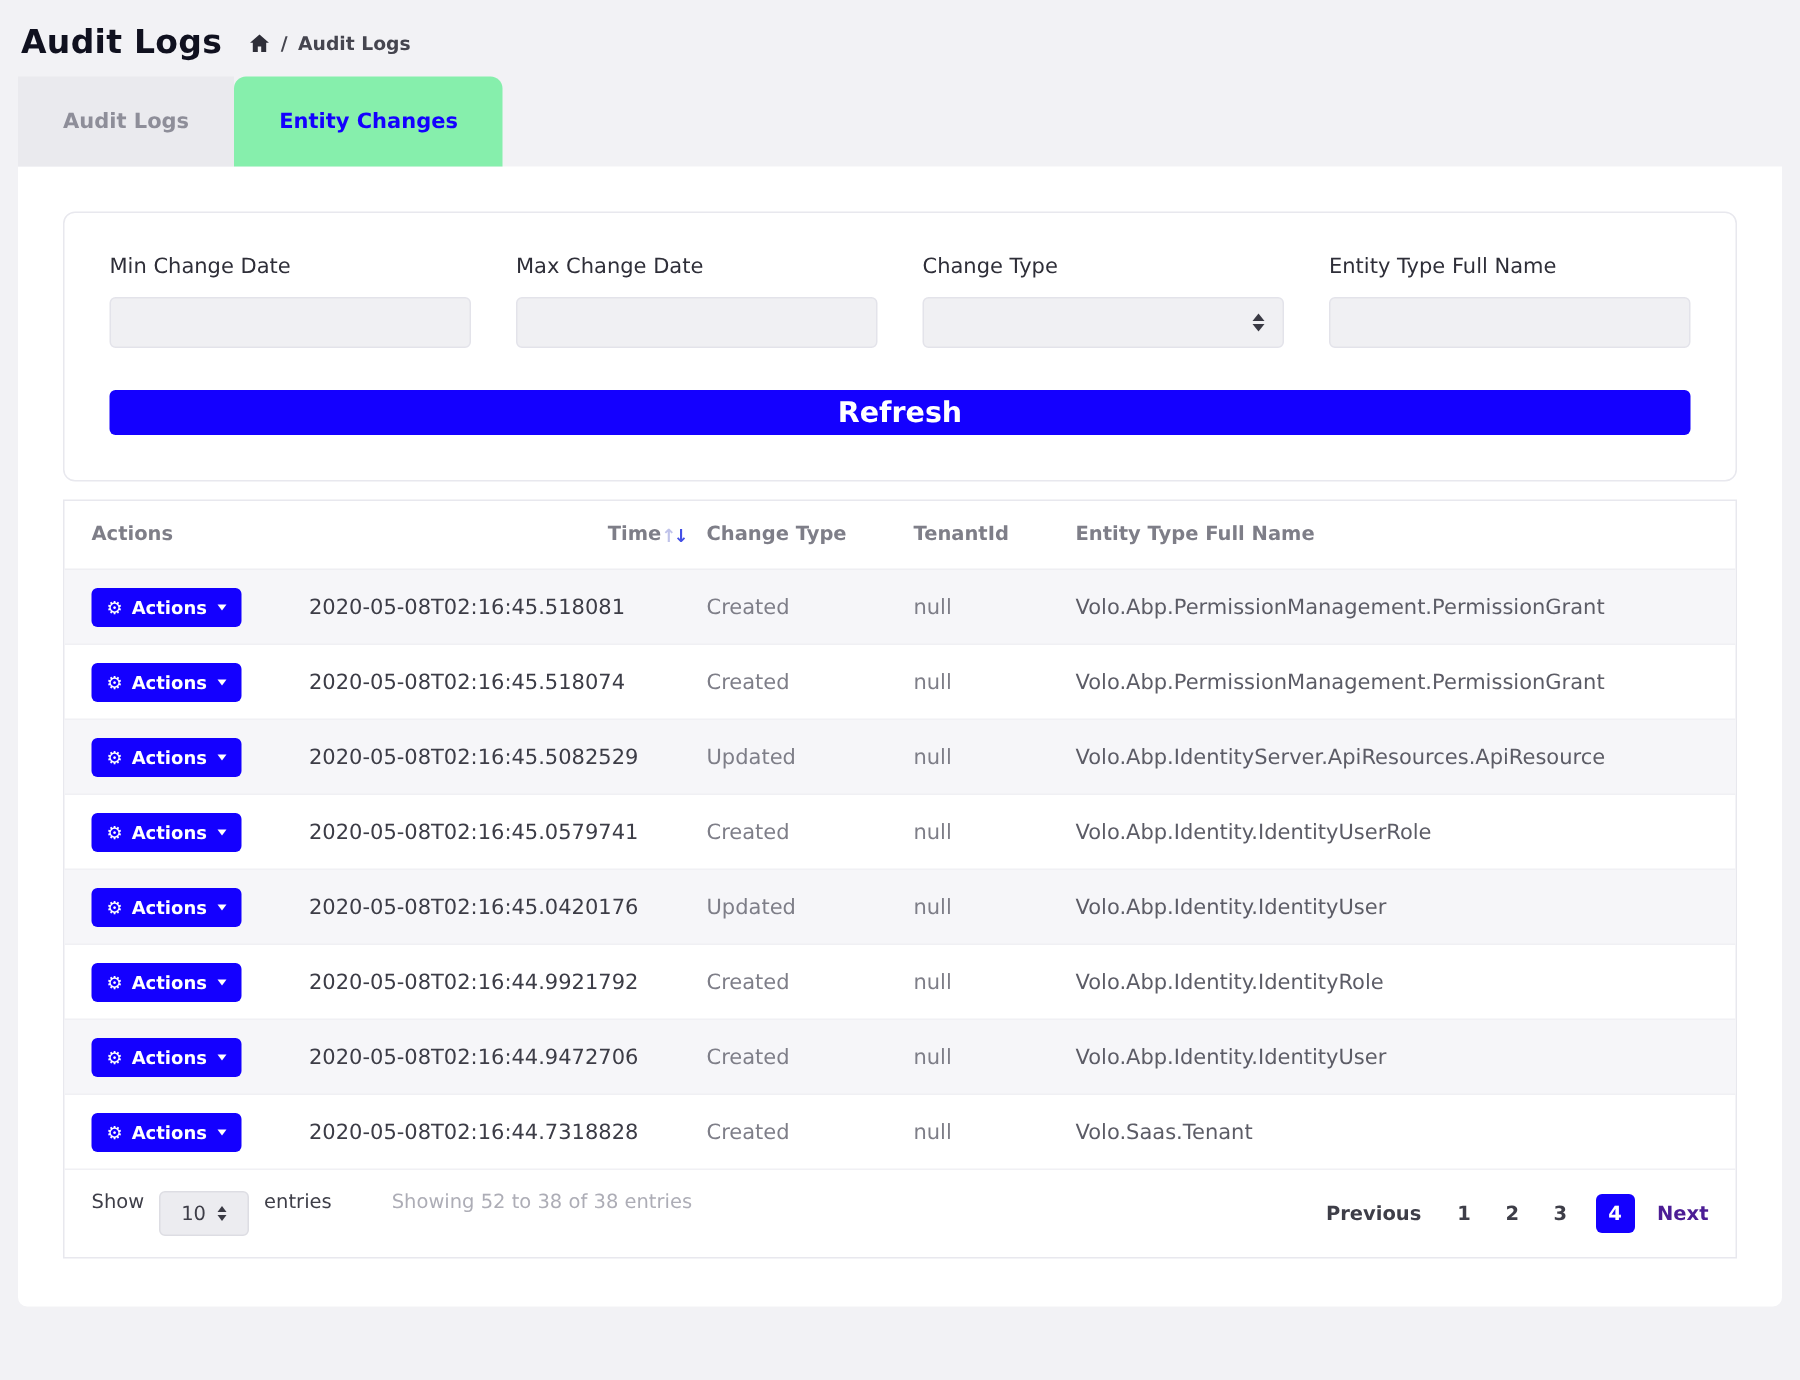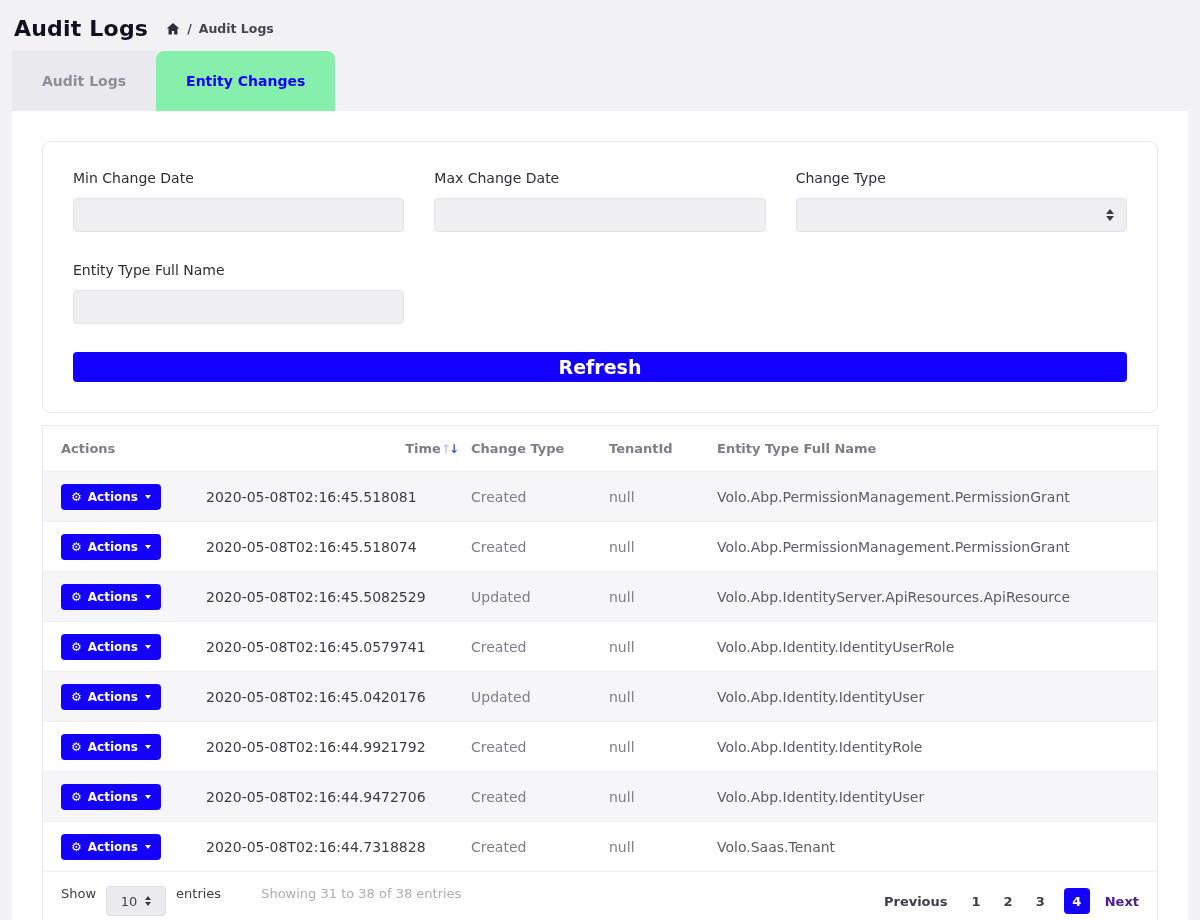--- a/index.html
+++ b/index.html
@@ -23,21 +23,21 @@
   .home-ic{display:flex;align-items:center;}
   
   .tabbar{margin:0 12px;display:flex;height:60px;}
   .tab{display:flex;align-items:center;justify-content:center;padding:0 30px;
        font-size:14px;font-weight:600;color:#8e8e99;background:#eaeaee;cursor:pointer;}
   .tab.active{background:#86efac;color:var(--primary);border-radius:8px 8px 0 0;}
   
   .content{margin:0 12px 22px;background:#fff;padding:30px;border-radius:0 0 6px 6px;min-height:760px;}
   
   .filter-card{border:1px solid var(--border);border-radius:8px;padding:28px 30px 30px;}
-  .filter-grid{display:grid;grid-template-columns:repeat(3,1fr);gap:30px;}
+  .filter-grid{display:grid;grid-template-columns:repeat(4,1fr);gap:30px;}
   .filter-label{font-size:14px;color:#2e2e38;margin-bottom:12px;}
   .filter-input{height:34px;width:100%;background:#f0f0f3;border:1px solid #e3e3ea;border-radius:4px;
                 padding:0 10px;font-size:14px;color:#333;font-family:inherit;}
   .filter-select{height:34px;width:100%;background:#f0f0f3;border:1px solid #e3e3ea;border-radius:4px;
                  display:flex;align-items:center;justify-content:flex-end;padding:0 12px;cursor:pointer;}
   .updown{display:flex;flex-direction:column;gap:2px;}
   .tri-up{width:0;height:0;border-left:4px solid transparent;border-right:4px solid transparent;border-bottom:5px solid #3a3a44;}
   .tri-down{width:0;height:0;border-left:4px solid transparent;border-right:4px solid transparent;border-top:5px solid #3a3a44;}
   .refresh-btn{margin-top:28px;width:100%;height:30px;background:var(--primary);color:#fff;
                font-size:19px;font-weight:600;border:none;border-radius:4px;cursor:pointer;font-family:inherit;}
@@ -237,21 +237,21 @@
     <div class="tfoot">
       <span>Show</span>
       <span class="page-size">
         <span>10</span>
         <span class="updown">
             <span class="tri-up"></span>
             <span class="tri-down"></span>
           </span>
       </span>
       <span>entries</span>
-      <span class="summary">Showing 31 to 38 of 38 entries</span>
+      <span class="summary">Showing 52 to 38 of 38 entries</span>
       <span class="pagination">
         <span class="prev">Previous</span>
         <span class="page-num">1</span>
         <span class="page-num">2</span>
         <span class="page-num">3</span>
         <span class="page-num active">4</span>
         <span class="next">Next</span>
       </span>
     </div>
   </div>

